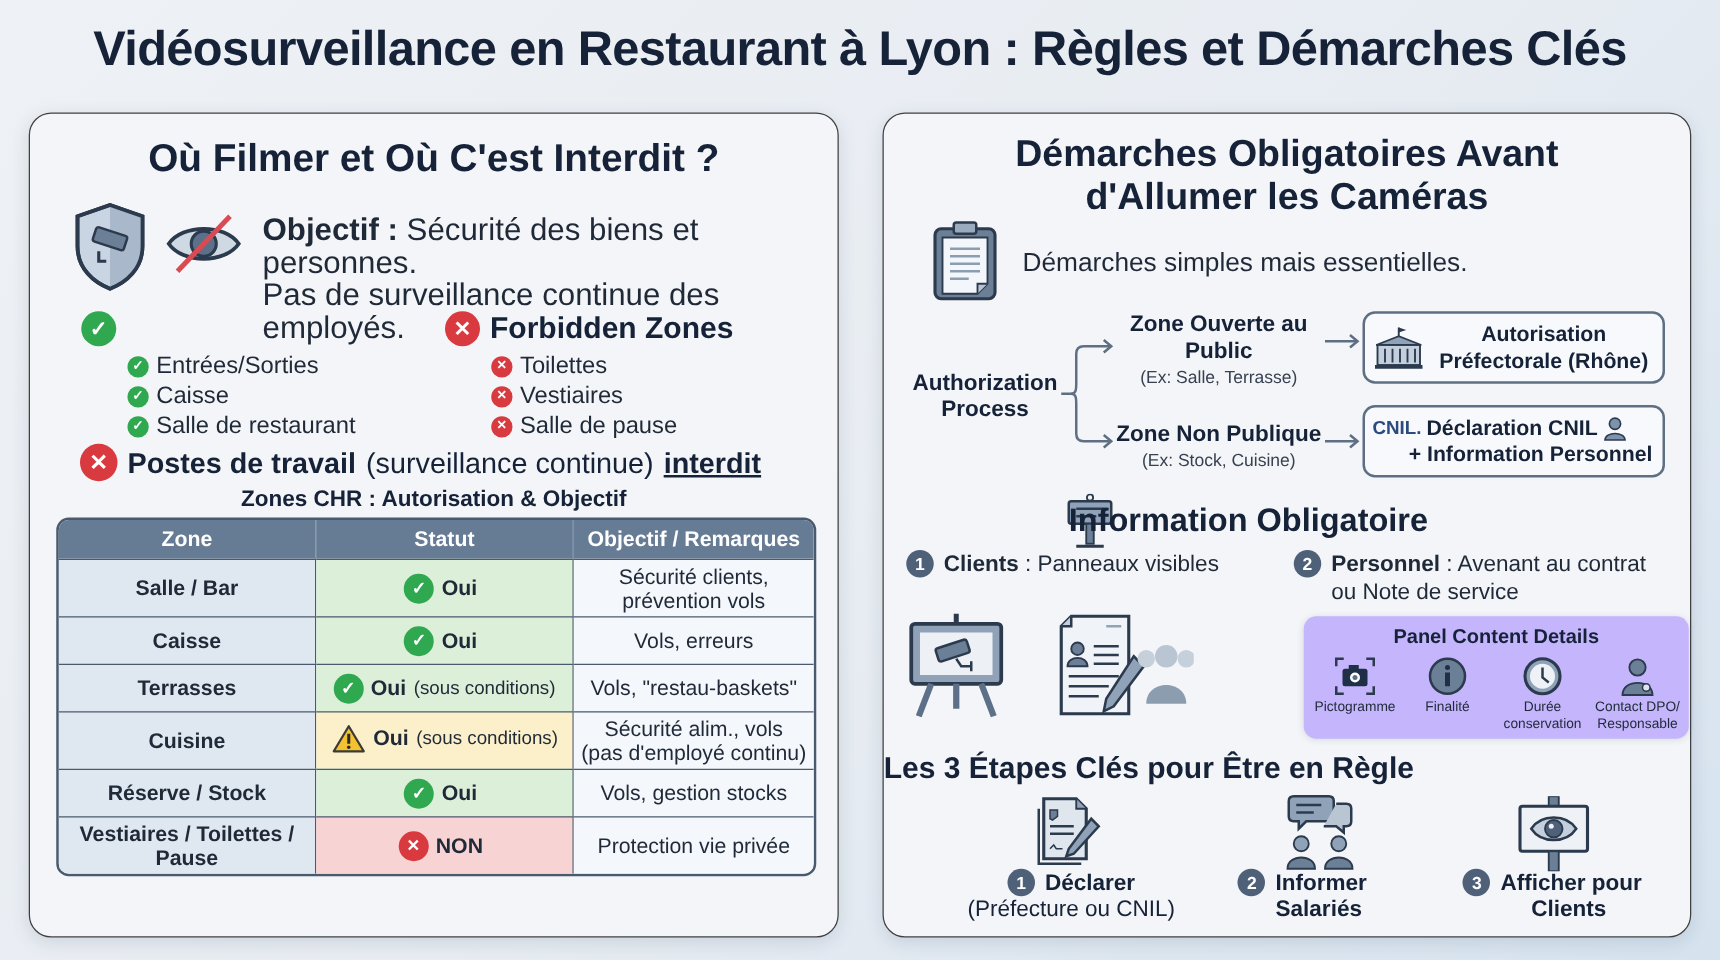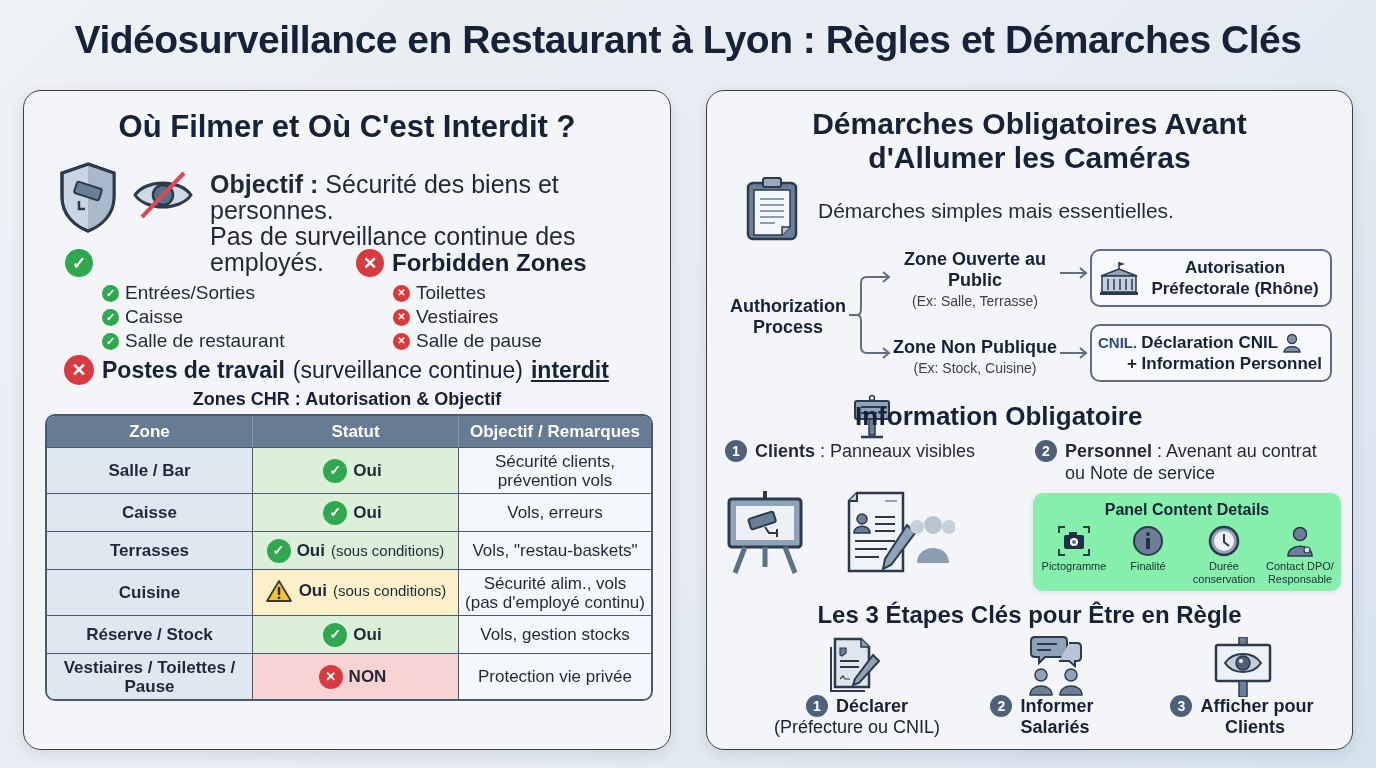--- a/index.html
+++ b/index.html
@@ -78,27 +78,27 @@
     font-weight: 700; font-size: 17px; color: #152238; display: flex; align-items: center;
   }
   .info-title { position: absolute; left: 148px; top: 310px; font-size: 26px; font-weight: 700; color: #152238; }
   .info-item { position: absolute; font-size: 18px; line-height: 22px; color: #1f2937; display: flex; gap: 8px; }
   .num {
     display: inline-flex; align-items: center; justify-content: center;
     width: 22px; height: 22px; border-radius: 50%; background: #4f6178; color: #fff;
     font-size: 14px; font-weight: 700; flex: none;
   }
   .pcd {
-    position: absolute; left: 326px; top: 402px; width: 308px; height: 98px;
-    background: #86efac; border-radius: 10px; box-shadow: 0 1px 5px rgba(60,80,110,0.15);
+    position: absolute; left: 336px; top: 402px; width: 308px; height: 98px;
+    background: #c4b5fd; border-radius: 10px; box-shadow: 0 1px 5px rgba(60,80,110,0.15);
   }
   .pcd-title { position: absolute; top: 8px; width: 100%; text-align: center; font-weight: 700; font-size: 16px; color: #152238; }
   .pcd-item { position: absolute; top: 32px; width: 78px; text-align: center; font-size: 11px; line-height: 13px; color: #1f2937; }
   .pcd-item svg { display: block; margin: 0 auto 3px; }
-  .steps-title { position: absolute; left: 0; top: 510px; width: 100%; text-align: center; font-size: 24px; font-weight: 700; color: #152238; }
+  .steps-title { position: absolute; left: 0; top: 510px; width: 100%; text-align: left; font-size: 24px; font-weight: 700; color: #152238; }
   .step { position: absolute; text-align: center; font-size: 18px; line-height: 21px; color: #152238; }
   .step b { font-weight: 700; }
   .step .row1 { display: flex; align-items: center; justify-content: center; gap: 8px; }
 </style>
 </head>
 <body>
 
 <div class="main-title">Vidéosurveillance en Restaurant à Lyon : Règles et Démarches Clés</div>
 
 <div class="panel panel-left">

